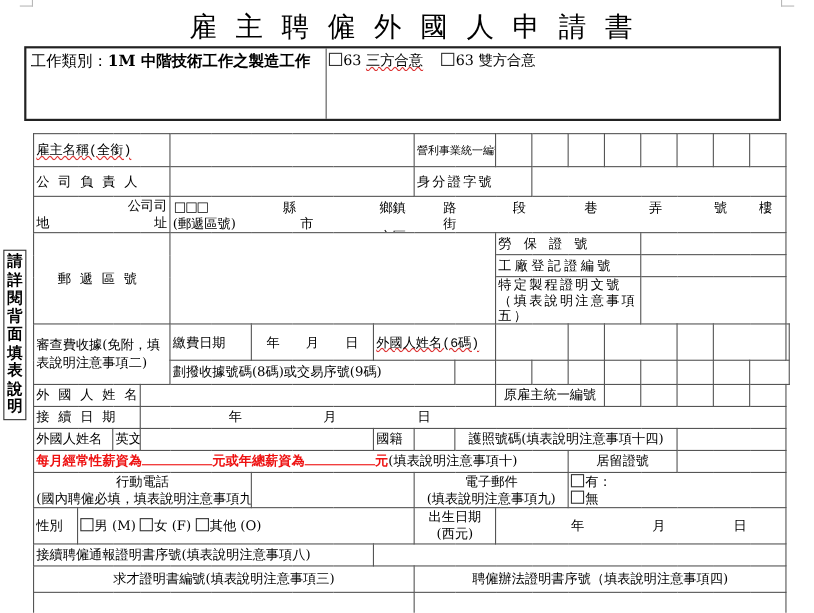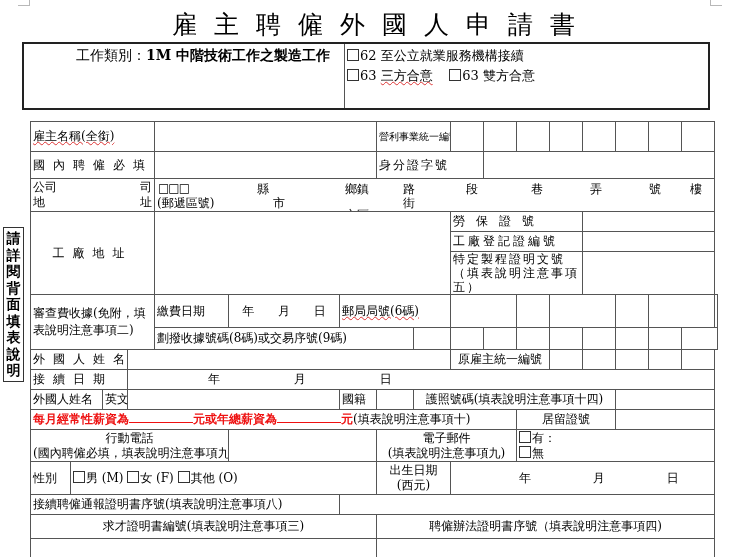--- a/index.html
+++ b/index.html
@@ -3,26 +3,26 @@
 <meta charset="utf-8">
 <style>
   * { box-sizing: border-box; margin: 0; padding: 0; }
   html, body { width: 740px; height: 557px; overflow: hidden; background: #fff; }
   body { font-family: "DejaVu Serif", "Liberation Serif", serif; color: #000; position: relative; font-size: 12px; }
   .corner { position: absolute; border-color: #b8b8b8; border-style: solid; width: 12px; height: 6px; }
   .corner.tl { left: 18px; top: 0; border-width: 0 1px 1px 0; }
   .corner.tr { right: 18px; top: 0; border-width: 0 0 1px 1px; }
   .title { position: absolute; top: 8px; left: 12px; width: 740px; text-align: center; font-size: 25px; letter-spacing: 17px; font-family: "DejaVu Serif", serif; }
   .head-box { position: absolute; left: 22px; top: 42px; width: 688px; height: 68px; border: 2px solid #222; display: flex; }
-  .head-left { width: 273px; border-right: 1px solid #555; padding: 3px 4px; font-size: 14px; margin-left: 48px; }
+  .head-left { width: 273px; border-right: 1px solid #555; padding: 3px 4px; font-size: 14px; }
   .head-left b { font-weight: bold; }
   .head-right { flex: 1; padding: 2px 2px; font-size: 13px; line-height: 20px; }
   .head-right .big { font-size: 14px; }
   .cb { display: inline-block; width: 12px; height: 12px; border: 1px solid #333; vertical-align: -1px; margin-right: 1px; background: #fff; }
-  .squig { text-decoration: underline wavy #d33; text-decoration-thickness: 1px; }
+  .squig { text-decoration: underline wavy #d33; text-decoration-thickness: 1px; font-family: Liberation Mono, monospace; }
   .side { position: absolute; left: 3px; top: 227px; width: 21px; height: 155px; border: 1px solid #333; font-size: 14px; line-height: 16.5px; text-align: center; padding-top: 2px; }
   .form { position: absolute; left: 30px; top: 121px; width: 688px; border-collapse: collapse; table-layout: fixed; font-size: 12px; }
   .form td { border: 1px solid #555; padding: 0 2px; vertical-align: middle; white-space: nowrap; overflow: hidden; height: 20px; }
   .sp { letter-spacing: 8px; }
   .c { text-align: center; }
   .red { color: #e11; font-weight: bold; }
   .addr { position: relative; height: 30px; }
   .addr span { position: absolute; }
 </style>
 </head>
@@ -31,21 +31,20 @@
 <div class="corner tl"></div>
 <div class="corner tr"></div>
 
 <div class="title">雇主聘僱外國人申請書</div>
 
 <div class="head-box">
   <div class="head-left">
     <span>工作類別：</span><b>1M 中階技術工作之製造工作</b>
   </div>
   <div class="head-right">
-    <div><span class="cb"></span><span>62</span> <span>至公立就業服務機構接續</span></div>
     <div><span class="cb"></span><span>63</span> <span class="squig">三方合意</span>&nbsp;&nbsp;&nbsp;&nbsp;<span class="cb"></span><span>63</span> <span>雙方合意</span></div>
   </div>
 </div>
 
 <div class="side">
   <span style="display:block;width:14px;margin:0 auto;word-break:break-all;white-space:normal;font-weight:bold;">請詳閱背面填表說明</span>
 </div>
 
 <table class="form">
   <colgroup>
@@ -80,29 +79,29 @@
     <td></td>
     <td></td>
     <td></td>
     <td></td>
     <td></td>
     <td></td>
     <td></td>
   </tr>
 
   <tr style="height:27px">
-    <td colspan="4" class="sp"><span>國內聘僱必填</span></td>
+    <td colspan="4" class="sp"><span>公司負責人</span></td>
     <td colspan="6"></td>
     <td colspan="3" style="letter-spacing:2px"><span>身分證字號</span></td>
     <td colspan="7"></td>
   </tr>
 
   <tr style="height:33px">
     <td colspan="4" style="line-height:15px">
-      <div style="display:flex;justify-content:space-between">
+      <div style="display:flex;justify-content:flex-end">
             <span>公司</span>
             <span>司</span>
           </div>
       <div style="display:flex;justify-content:space-between">
             <span>地</span>
             <span>址</span>
           </div>
     </td>
     <td colspan="16" style="padding:0">
       <div class="addr">
@@ -117,39 +116,39 @@
         <span style="left:311px;top:1px">段</span>
         <span style="left:376px;top:1px">巷</span>
         <span style="left:435px;top:1px">弄</span>
         <span style="left:494px;top:1px">號</span>
         <span style="left:535px;top:1px">樓</span>
       </div>
     </td>
   </tr>
 
   <tr style="height:20px">
-    <td colspan="4" rowspan="3" class="c sp"><span>工廠地址</span></td>
+    <td colspan="4" rowspan="3" class="c sp"><span>郵遞區號</span></td>
     <td colspan="8" rowspan="3"></td>
     <td colspan="4" style="letter-spacing:11px"><span>勞保證號</span></td>
     <td colspan="4"></td>
   </tr>
   <tr style="height:20px">
     <td colspan="4" style="letter-spacing:3px"><span>工廠登記證編號</span></td>
     <td colspan="4"></td>
   </tr>
   <tr style="height:30px">
     <td colspan="4" style="white-space:normal;line-height:14px;letter-spacing:2px"><span>特定製程證明文號（填表說明注意事項五）</span></td>
     <td colspan="4"></td>
   </tr>
 
   <tr style="height:33px">
     <td colspan="4" rowspan="2" style="white-space:normal;line-height:17px"><span>審查費收據(免附，填表說明注意事項二)</span></td>
     <td colspan="2"><span>繳費日期</span></td>
     <td colspan="3" class="c" style="word-spacing:20px"><span>年</span> <span>月</span> <span>日</span></td>
-    <td colspan="3"><span class="squig">郵局局號(6碼)</span></td>
+    <td colspan="3"><span class="squig">外國人姓名(6碼)</span></td>
     <td colspan="2"></td>
     <td></td>
     <td colspan="2"></td>
     <td></td>
     <td colspan="2"></td>
     <td></td>
   </tr>
   <tr style="height:22px">
     <td colspan="7"><span>劃撥收據號碼(8碼)或交易序號(9碼)</span></td>
     <td></td>

